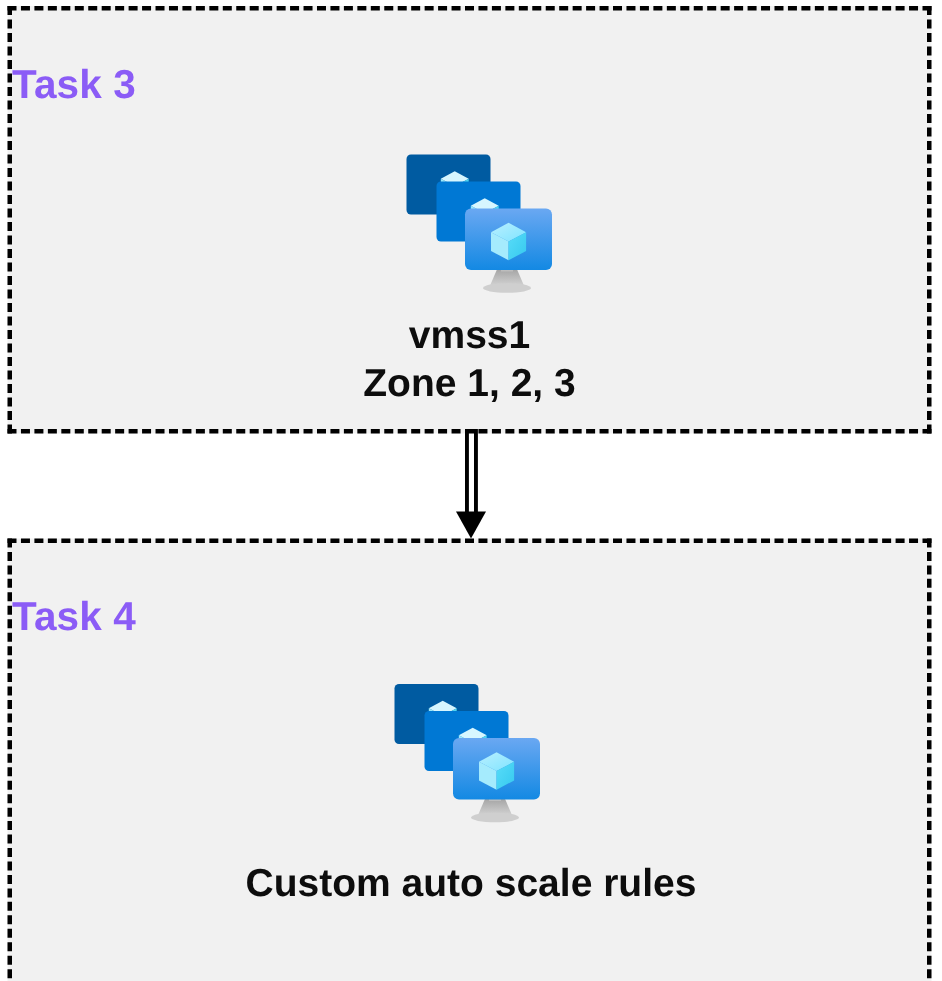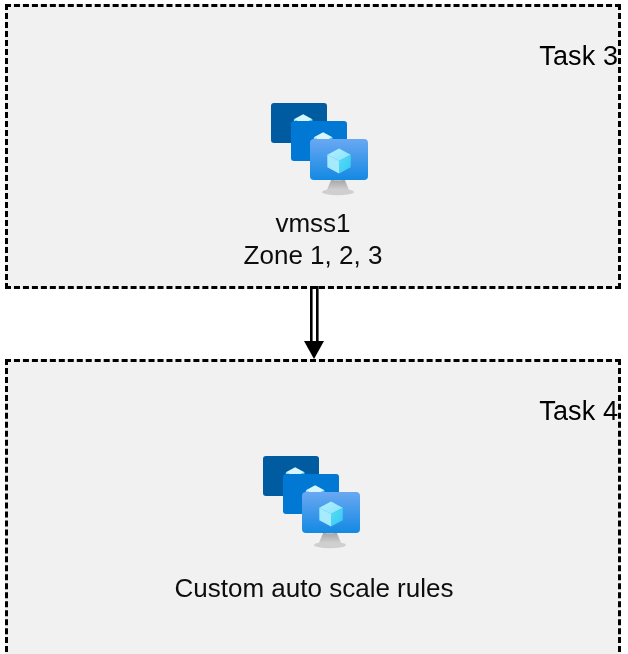--- a/index.html
+++ b/index.html
@@ -39,40 +39,40 @@
     top: 359px;
     width: 616px;
     height: 320px;
   }
 
   
   .task-title {
     position: absolute;
     left: 0;
     width: 100%;
-    text-align: right;
-    color: #000000;
+    text-align: left;
+    color: #8b5cf6;
     font-size: 27px;
-    font-weight: 400;
+    font-weight: 700;
     letter-spacing: .1px;
     line-height: 1;
     white-space: nowrap;
   }
   #title-task-3 { top: 36px; }
   #title-task-4 { top: 36px; }
 
   
   .caption {
     position: absolute;
     left: 0;
     width: 100%;
     text-align: center;
     color: #0d0d0d;
     font-size: 26px;
-    font-weight: 400;
+    font-weight: 700;
     line-height: 32px;
     white-space: pre-line;
   }
   #caption-task-3 { top: 200px; }
   #caption-task-4 { top: 572px; }
 
   
   .vmss-icon {
     position: absolute;
     width: 116px;

